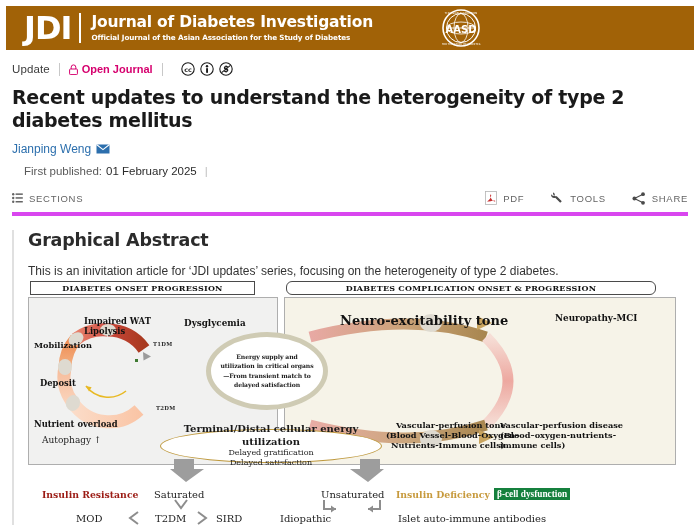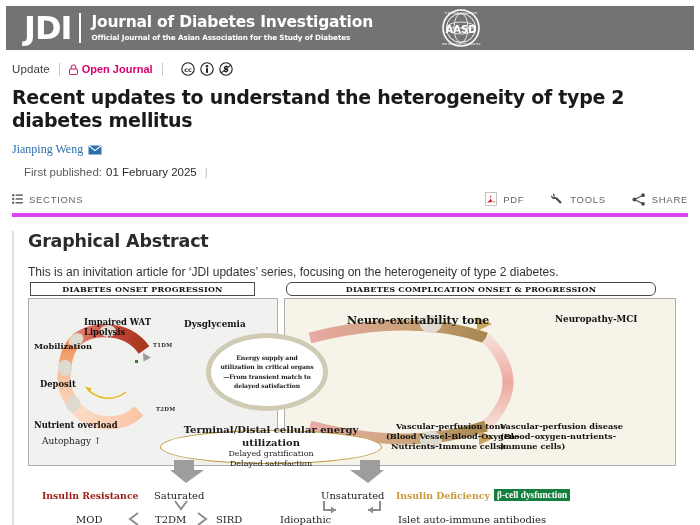--- a/index.html
+++ b/index.html
@@ -8,21 +8,21 @@
     background: #ffffff;
     font-family: "Liberation Sans", sans-serif;
     overflow: hidden;
   }
 
   
   .masthead {
     position: relative;
     margin: 6px 6px 0 6px;
     height: 44px;
-    background: #737373;
+    background: #a16207;
     display: flex;
     align-items: center;
     overflow: hidden;
   }
   .jdi-logo {
     font-family: "DejaVu Sans", sans-serif;
     font-weight: bold;
     font-size: 32px;
     color: #ffffff;
     letter-spacing: -1px;
@@ -81,21 +81,21 @@
     font-weight: bold;
     font-size: 19px;
     line-height: 1.22;
     color: #1a1a1a;
     letter-spacing: -0.3px;
     max-width: 640px;
   }
   .authors {
     margin: 10px 12px 0 12px;
     font-size: 12px; color: #2c6fad;
-    display: flex; align-items: center; gap: 5px; font-family: Liberation Serif, serif;
+    display: flex; align-items: center; gap: 5px;
   }
   .env-ico { display: block; }
   .pub-line {
     margin: 9px 12px 0 24px;
     font-size: 11.5px; color: #4a4a4a;
     display: flex; align-items: center;
   }
   .pub-label { color: #5a5a5a; }
   .pub-date { color: #2b2b2b; margin-left: 4px; }
   .pub-sep { margin: 0 8px; color: #bdbdbd; }
@@ -417,21 +417,21 @@
         <ellipse cx="141" cy="132" rx="11" ry="9" fill="#dedad0"></ellipse>
       </svg>
 
       <svg style="position:absolute; left:448px; top:26px; width:18px; height:16px;" viewBox="0 0 18 16">
         <path d="M1 1 L16 8 L1 15 z" fill="#c9a45e"></path>
       </svg>
       <svg style="position:absolute; left:450px; top:140px; width:18px; height:16px;" viewBox="0 0 18 16">
         <path d="M1 1 L16 8 L1 15 z" fill="#c9a45e"></path>
       </svg>
 
-      <div class="fig-label" style="left:319px; top:25px; font-size:11px;">Neuro-excitability tone</div>
+      <div class="fig-label" style="left:312px; top:25px; font-size:13px;">Neuro-excitability tone</div>
       <div class="fig-label" style="left:527px; top:25px; font-size:8.8px;">Neuropathy-MCI</div>
 
       <div class="fig-label" style="left:368px; top:132px; font-size:8.2px;">Vascular-perfusion tone</div>
       <div class="fig-label" style="left:358px; top:142px; font-size:8.2px;">(Blood Vessel-Blood-Oxygen-</div>
       <div class="fig-label" style="left:363px; top:152px; font-size:8.2px;">Nutrients-Immune cells)</div>
 
       <div class="fig-label" style="left:472px; top:132px; font-size:8.2px;">Vascular-perfusion disease</div>
       <div class="fig-label" style="left:472px; top:142px; font-size:8.2px;">(Blood–oxygen-nutrients-</div>
       <div class="fig-label" style="left:472px; top:152px; font-size:8.2px;">immune cells)</div>
 

